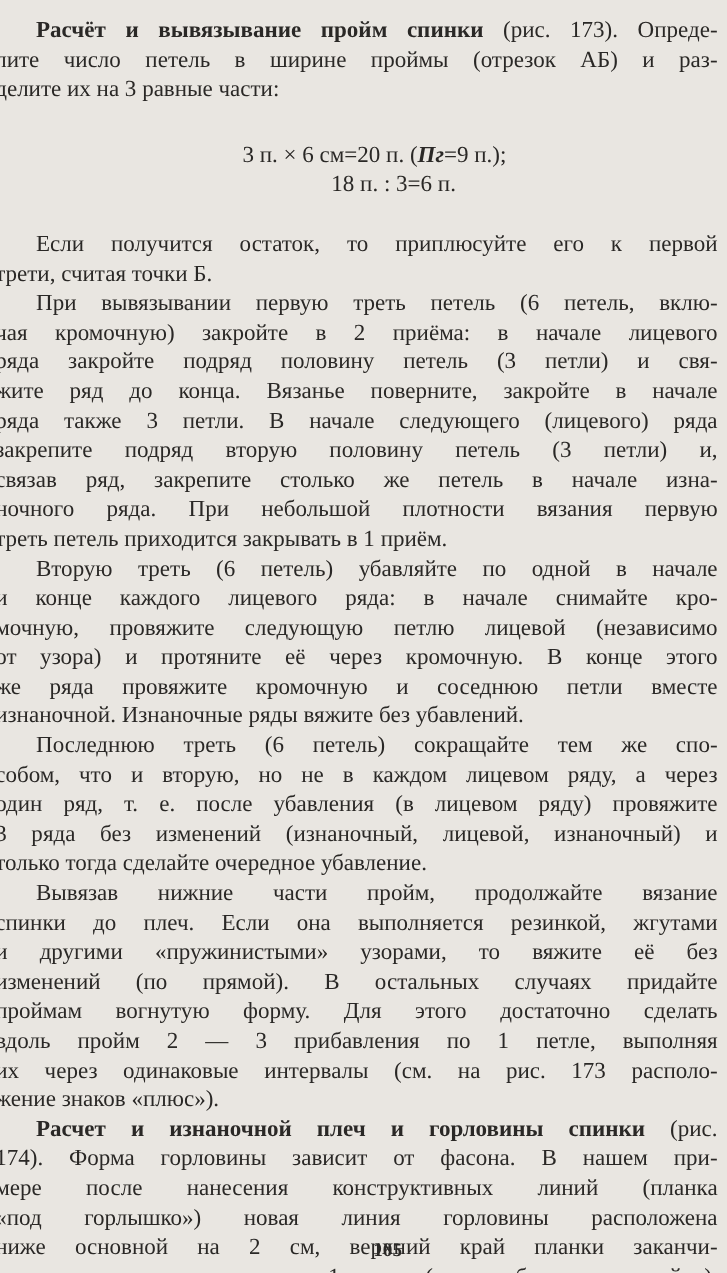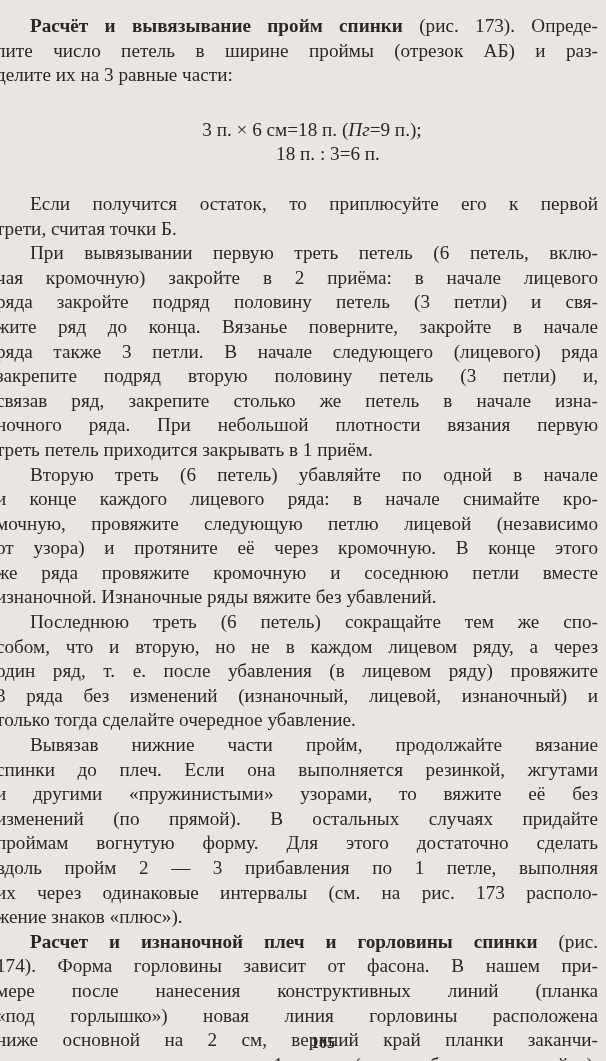--- a/index.html
+++ b/index.html
@@ -20,33 +20,33 @@
   .line.indent { padding-left:34px; }
   .bold { font-weight:bold; }
   .formula { text-align:center; white-space:nowrap; display:block; height:24.6px; }
   .formula1 { margin-top:30px; padding-left:30px; }
   .formula2 { padding-left:62px; }
   .gap { height:25px; }
   .pagenum {
     position:absolute; left:0; width:606px; top:1034px;
     text-align:center; font-weight:bold; font-size:16px;padding-left:20px;
   }
-  i { font-style:italic; }
+  i { font-style:italic;font-weight:bold; }
 </style>
 </head>
 <body>
 
 <div class="page">
   <div class="text">
 
     <span class="line indent"><span class="bold">Расчёт и вывязывание пройм спинки</span><span> (рис. 173). Опреде-</span></span>
     <span class="line">лите число петель в ширине проймы (отрезок АБ) и раз-</span>
     <span class="line last">делите их на 3 равные части:</span>
 
-    <span class="formula formula1"><span>3 п. × 6 см=18 п. (</span><i>Пг</i><span>=9 п.);</span></span>
+    <span class="formula formula1"><span>3 п. × 6 см=20 п. (</span><i>Пг</i><span>=9 п.);</span></span>
     <span class="formula formula2">18 п. : 3=6 п.</span>
     <div class="gap"></div>
 
     <span class="line indent">Если получится остаток, то приплюсуйте его к первой</span>
     <span class="line last">трети, считая точки Б.</span>
     <span class="line indent">При вывязывании первую треть петель (6 петель, вклю-</span>
     <span class="line">чая кромочную) закройте в 2 приёма: в начале лицевого</span>
     <span class="line">ряда закройте подряд половину петель (3 петли) и свя-</span>
     <span class="line">жите ряд до конца. Вязанье поверните, закройте в начале</span>
     <span class="line">ряда также 3 петли. В начале следующего (лицевого) ряда</span>

